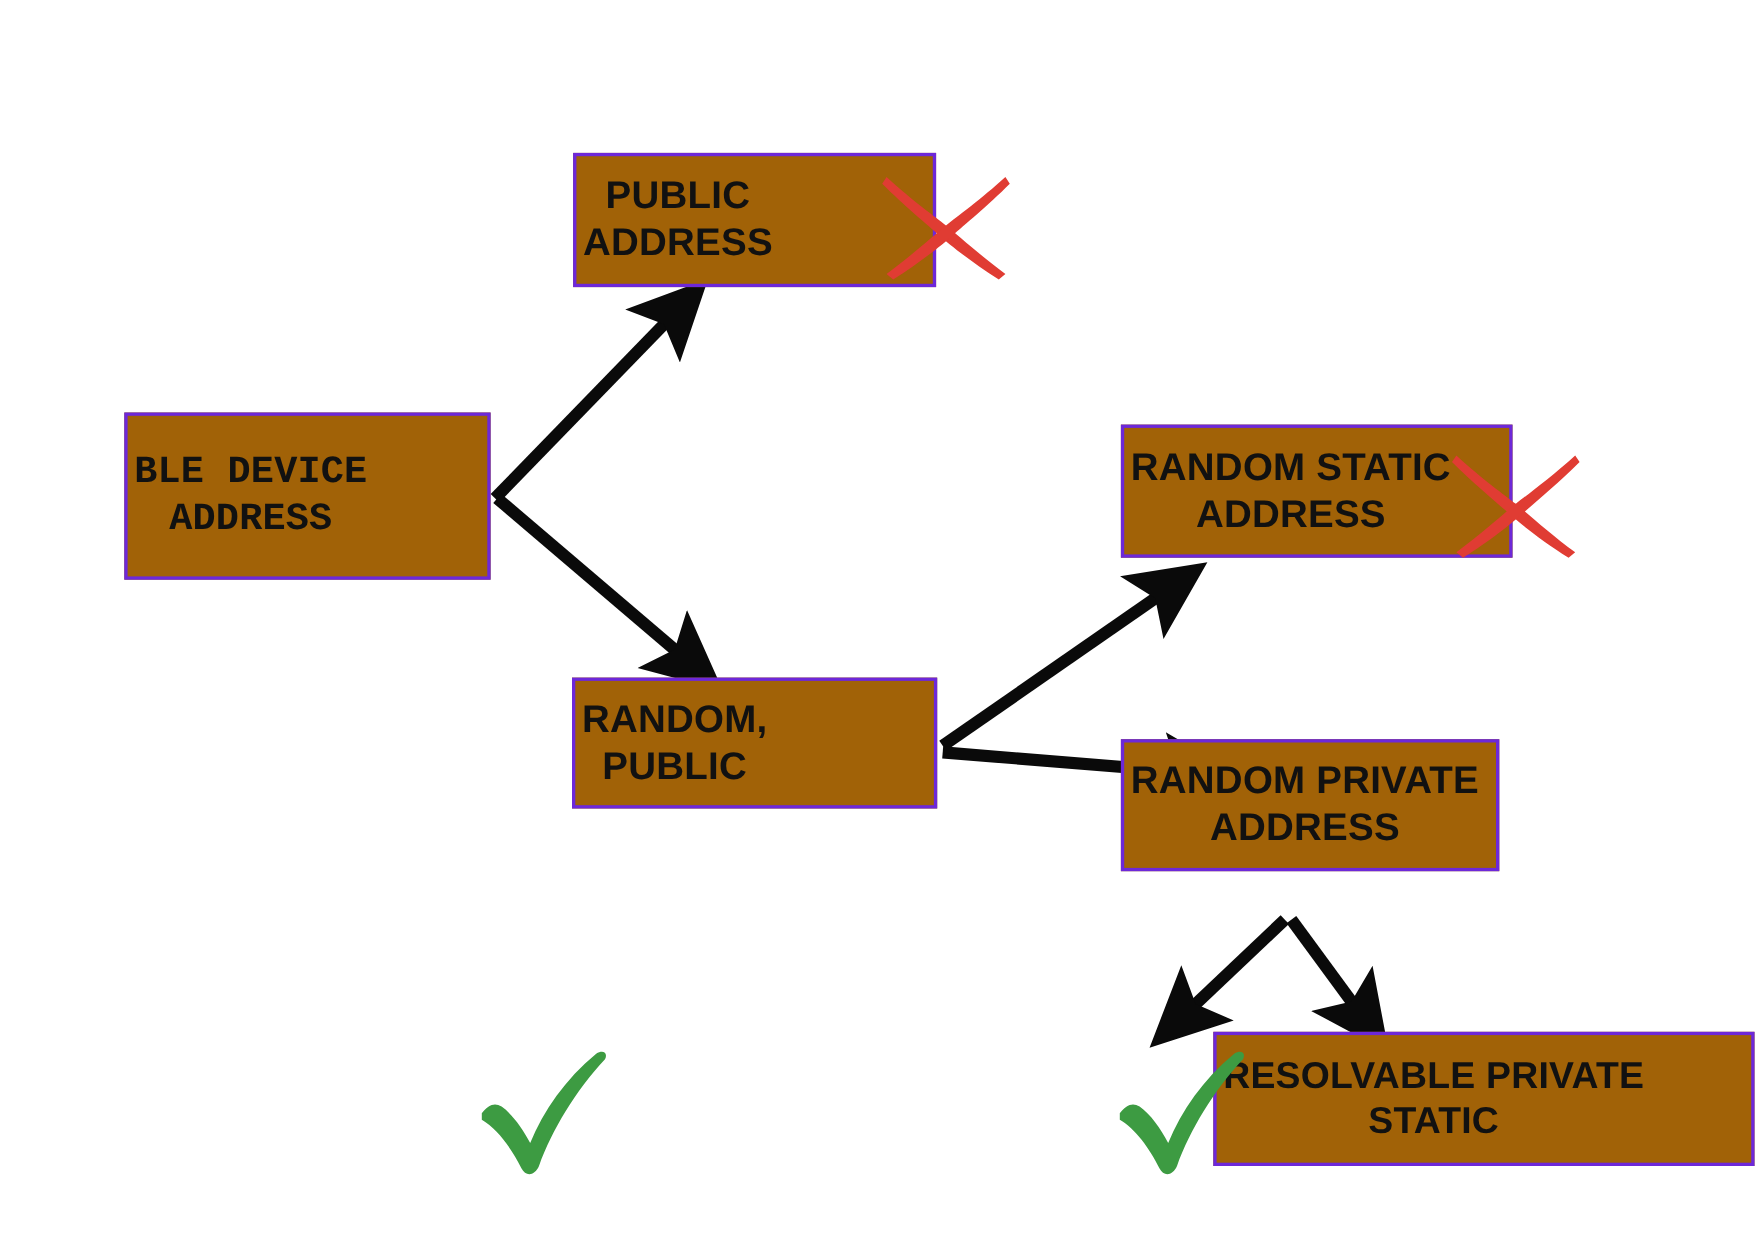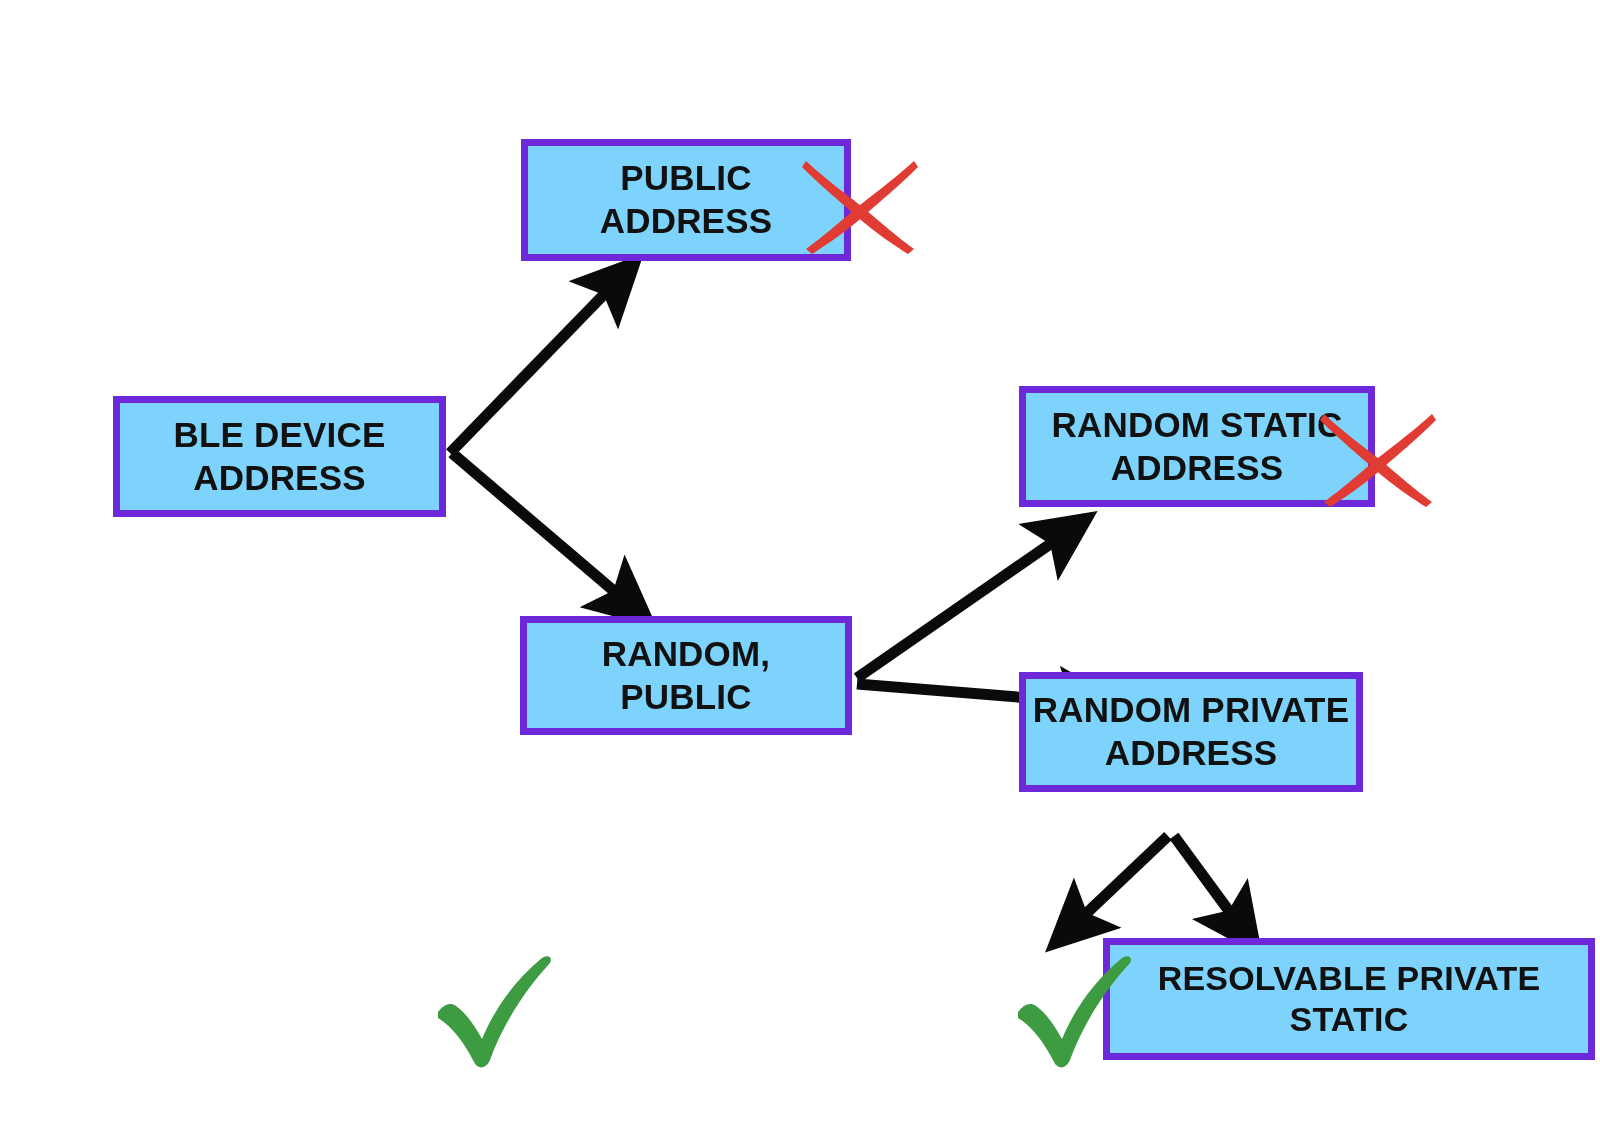--- a/index.html
+++ b/index.html
@@ -20,41 +20,41 @@
     position: absolute;
     left: 0;
     top: 0;
     width: 1600px;
     height: 1135px;
     pointer-events: none;
   }
   .node {
     position: absolute;
     box-sizing: border-box;
-    background: #7dd3fc;
-    border: 7px solid #6d28d9;
+    background: #a16207;
+    border: 3px solid #6d28d9;
     display: flex;
     align-items: center;
-    justify-content: center;
+    justify-content: flex-start;
     text-align: center;
     z-index: 3;
   }
   .node .label {
     font-weight: bold;
     color: #111111;
     line-height: 1.22;
     letter-spacing: 0.2px;
     white-space: pre-line;
     padding: 0 6px;
   }
   
   #node-public        { left: 521px;  top: 139px; width: 330px; height: 122px; }
   #node-public .label { font-size: 35px; }
 
-  #node-ble           { left: 113px;  top: 396px; width: 333px; height: 121px; }
+  #node-ble           { left: 113px;  top: 375px; width: 333px; height: 152px; font-family: Liberation Mono, monospace; }
   #node-ble .label    { font-size: 35px; }
 
   #node-random-static { left: 1019px; top: 386px; width: 356px; height: 121px; }
   #node-random-static .label { font-size: 35px; }
 
   #node-random        { left: 520px;  top: 616px; width: 332px; height: 119px; }
   #node-random .label { font-size: 35px; }
 
   #node-random-private{ left: 1019px; top: 672px; width: 344px; height: 120px; }
   #node-random-private .label { font-size: 35px; }

